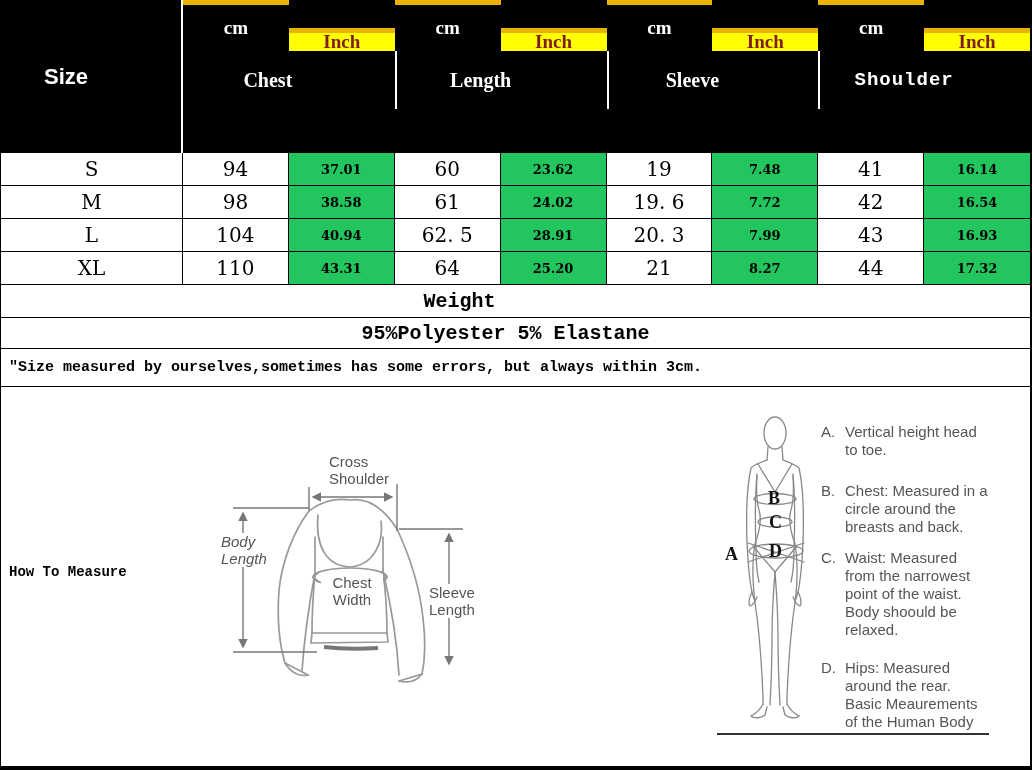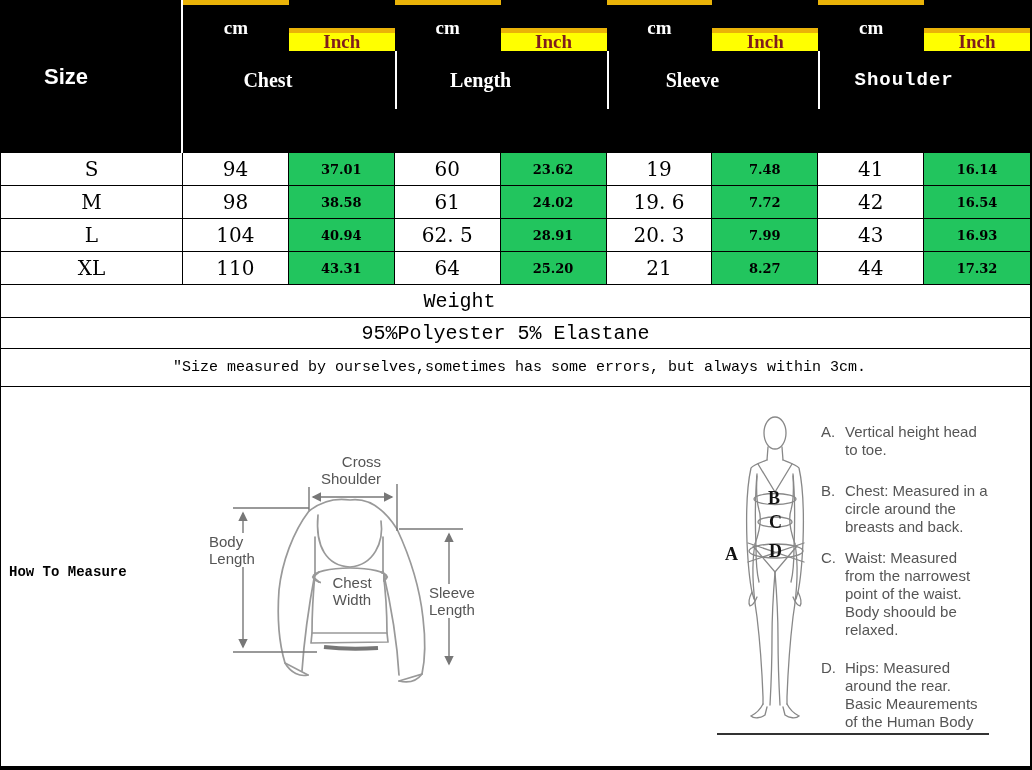--- a/index.html
+++ b/index.html
@@ -30,34 +30,34 @@
   .datagrid{
     display:grid; grid-template-columns:182px repeat(8,1fr); grid-auto-rows:33px;
     font-family:"DejaVu Serif", serif; font-size:20px; color:#000;
   }
   .datagrid .cell{ display:flex; align-items:center; justify-content:center;
     border-right:1px solid #000; border-bottom:1px solid #000; background:#fff; }
   .datagrid .cell:nth-child(9n){ border-right:none; }
   .datagrid .cell.yel{ background:#22c55e; font-weight:bold; font-size:13px; }
   
   .wrow,.crow,.nrow{ display:flex; align-items:center; justify-content:center;
-    border-bottom:1px solid #000; font-family:"Liberation Mono", monospace; font-weight:normal; color:#000; }
+    border-bottom:1px solid #000; font-family:"Liberation Mono", monospace; font-weight:bold; color:#000; }
   .wrow{ height:33px; font-size:20px; padding-right:112px; }
   .crow{ height:31px; font-size:20px; padding-right:20px; }
-  .nrow{ height:38px; font-size:15px; justify-content:center; padding-left:8px; }
+  .nrow{ height:38px; font-size:15px; justify-content:flex-start; padding-left:8px; }
   
   .howto{ position:relative; height:379px; background:#fff; }
   .howto-title{ position:absolute; left:8px; top:177px;
     font-family:"Liberation Mono", monospace; font-weight:bold; font-size:14px; color:#000; }
   .gsvg{ position:absolute; left:210px; top:50px; }
   .fsvg{ position:absolute; left:690px; top:15px; }
   .dlabel{ position:absolute; font-size:15px; line-height:17px; color:#555;
     white-space:pre-line; background:#fff; }
-  .lab-cross{ left:300px; top:66px; width:80px; text-align:right; background:transparent; }
-  .lab-body{ left:208px; top:146px; width:60px; }
+  .lab-cross{ left:328px; top:66px; width:80px; text-align:left; background:transparent; }
+  .lab-body{ left:220px; top:146px; width:60px;font-style:italic; }
   .lab-chest{ left:320px; top:187px; width:62px; text-align:center; }
   .lab-sleeve{ left:428px; top:197px; width:64px; }
   .measures{ position:absolute; left:820px; top:36px; width:195px;
     font-size:15px; line-height:18px; color:#555; }
   .m-item{ display:flex; gap:4px; }
   .m-item .ltr{ width:20px; flex:none; }
   .m-item .txt{ white-space:pre-line; }
   .mi-a{ margin-bottom:23px; } .mi-b{ margin-bottom:13px; } .mi-c{ margin-bottom:20px; }
   .underline{ position:absolute; left:716px; top:346px; width:272px; height:2px; background:#333; }
   .fsvg text{ font-family:"Liberation Serif", serif; font-weight:bold; font-size:18px; fill:#111; }

